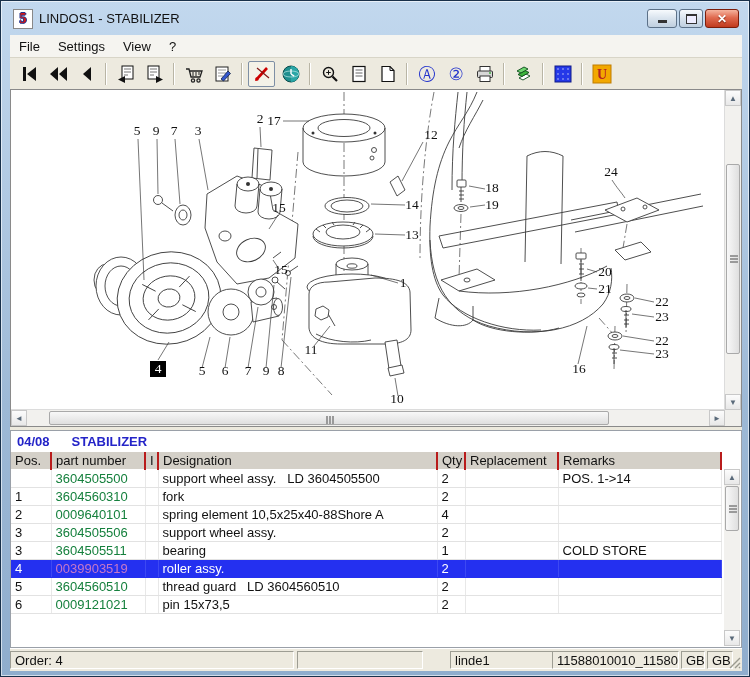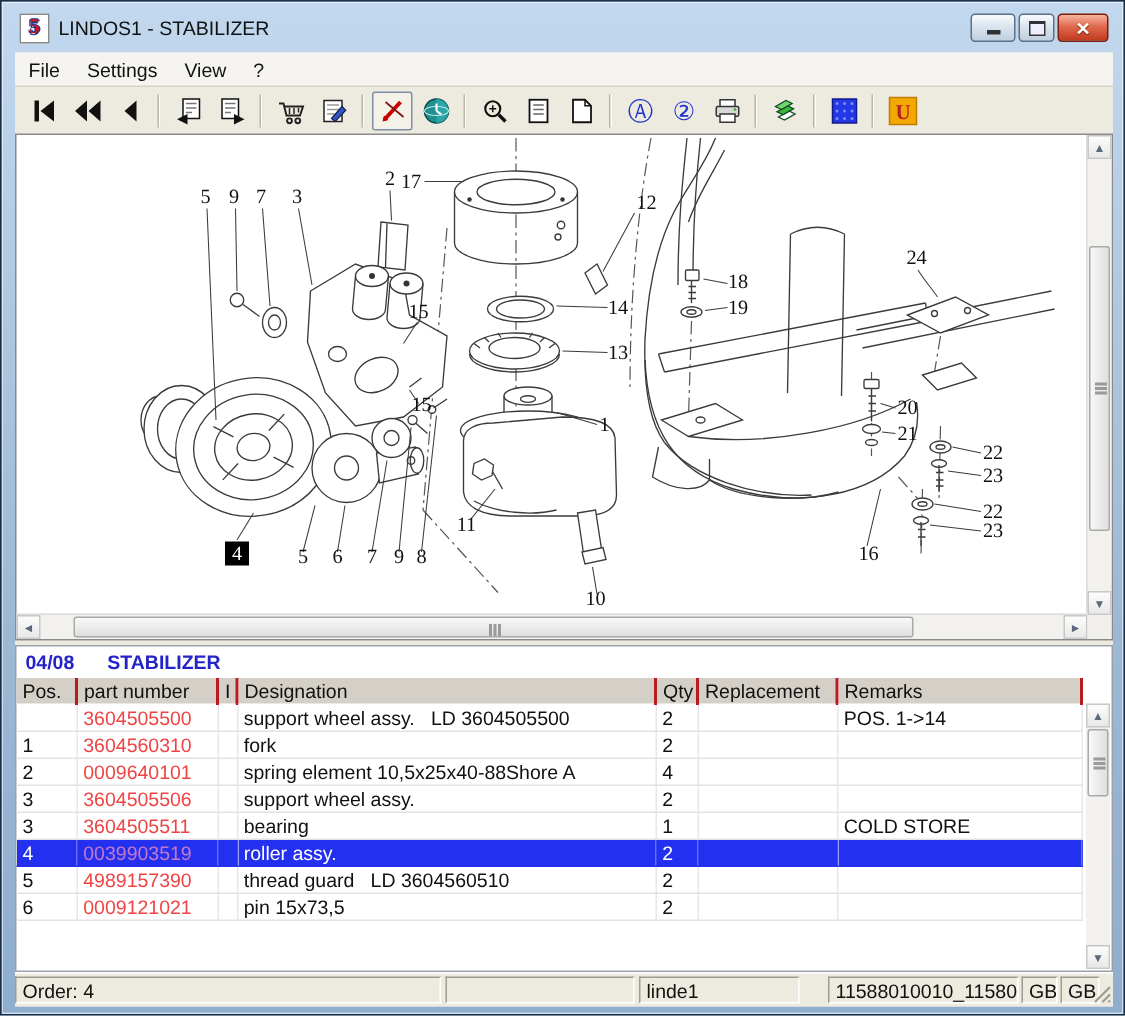--- a/index.html
+++ b/index.html
@@ -48,21 +48,21 @@
   .grip-h{position:absolute;top:4px;width:1.5px;height:8px;background:#9a9a9a;}
   .corner{position:absolute;right:0;bottom:0;width:16px;height:16px;background:#f0efec;}
   
   .tablepanel{position:absolute;left:0;top:395px;width:732px;height:218px;background:#fff;border:1px solid #9aa0a8;box-sizing:border-box;}
   .cap{height:21px;display:flex;align-items:center;font-size:13px;font-weight:bold;color:#2424c8;border-radius:10px;}
   .cap .pg{margin-left:6px;}.cap .nm{margin-left:22px;}
   table.grid{border-collapse:collapse;table-layout:fixed;width:710px;font-size:13px;color:#111;}
   table.grid td,table.grid th{padding:1px 4px;overflow:hidden;white-space:pre-wrap;vertical-align:top;text-align:left;font-weight:normal;}
   thead th{background:#d4d0c8;border-right:2px solid #b91c1c;border-bottom:1px solid #fff;height:15px;white-space:nowrap;}
   tbody td{border-right:1px solid #e8e8e8;border-bottom:1px solid #e2e2e2;height:15px;}
-  td.part{color:#ef4444;}
+  td.part{color:#15803d;}
   tr.sel td{background:#2430f0;color:#fff;border-right:1px solid #3d49f3;border-bottom:1px solid #2430f0;}
   tr.sel td.part{color:#c678c8;}
   .tvscroll{position:absolute;right:1px;top:38px;width:16px;height:177px;background:#f2f1ee;}
   
   .statusbar{position:absolute;left:0;top:613px;width:732px;height:23px;background:#edeadf;border-top:1px solid #fff;box-sizing:border-box;}
   .sp{position:absolute;top:2px;height:18px;line-height:17px;font-size:13px;color:#111;padding:0 4px;box-sizing:border-box;
     border:1px solid;border-color:#9d9d93 #fff #fff #9d9d93;background:#edeadf;overflow:hidden;white-space:nowrap;}
   .rgrip{position:absolute;right:1px;bottom:2px;}
 </style>
 </head>
@@ -532,21 +532,21 @@
               <td>4</td>
               <td class="part">0039903519</td>
               <td></td>
               <td>roller assy.</td>
               <td>2</td>
               <td></td>
               <td></td>
             </tr>
           <tr>
               <td>5</td>
-              <td class="part">4989157390</td>
+              <td class="part">3604560510</td>
               <td></td>
               <td>thread guard   LD 3604560510</td>
               <td>2</td>
               <td></td>
               <td></td>
             </tr>
           <tr>
               <td>6</td>
               <td class="part">0009121021</td>
               <td></td>
@@ -564,21 +564,21 @@
             <span class="grip-v" style="top:21px;"></span>
             <span class="grip-v" style="top:24px;"></span>
         </div>
         <div class="sbbtn" style="bottom:0;">▼</div>
       </div>
     </div>
 
     <div class="statusbar">
       <span class="sp" style="left:0;width:284px;">Order: 4</span>
       <span class="sp" style="left:287px;width:126px;"></span>
-      <span class="sp" style="left:416px;width:107px;">linde1</span>
+      <span class="sp" style="left:440px;width:107px;">linde1</span>
       <span class="sp" style="left:542px;width:127px;">11588010010_115804</span>
       <span class="sp" style="left:671px;width:24px;">GB</span>
       <span class="sp" style="left:697px;width:26px;">GB</span>
       <svg class="rgrip" width="12" height="12">
           <path d="M11,1 1,11M11,6 6,11M11,10 10,11" stroke="#9a9a8f" stroke-width="1.4" fill="none"></path>
         </svg>
     </div>
 
   </div>
 </div>

